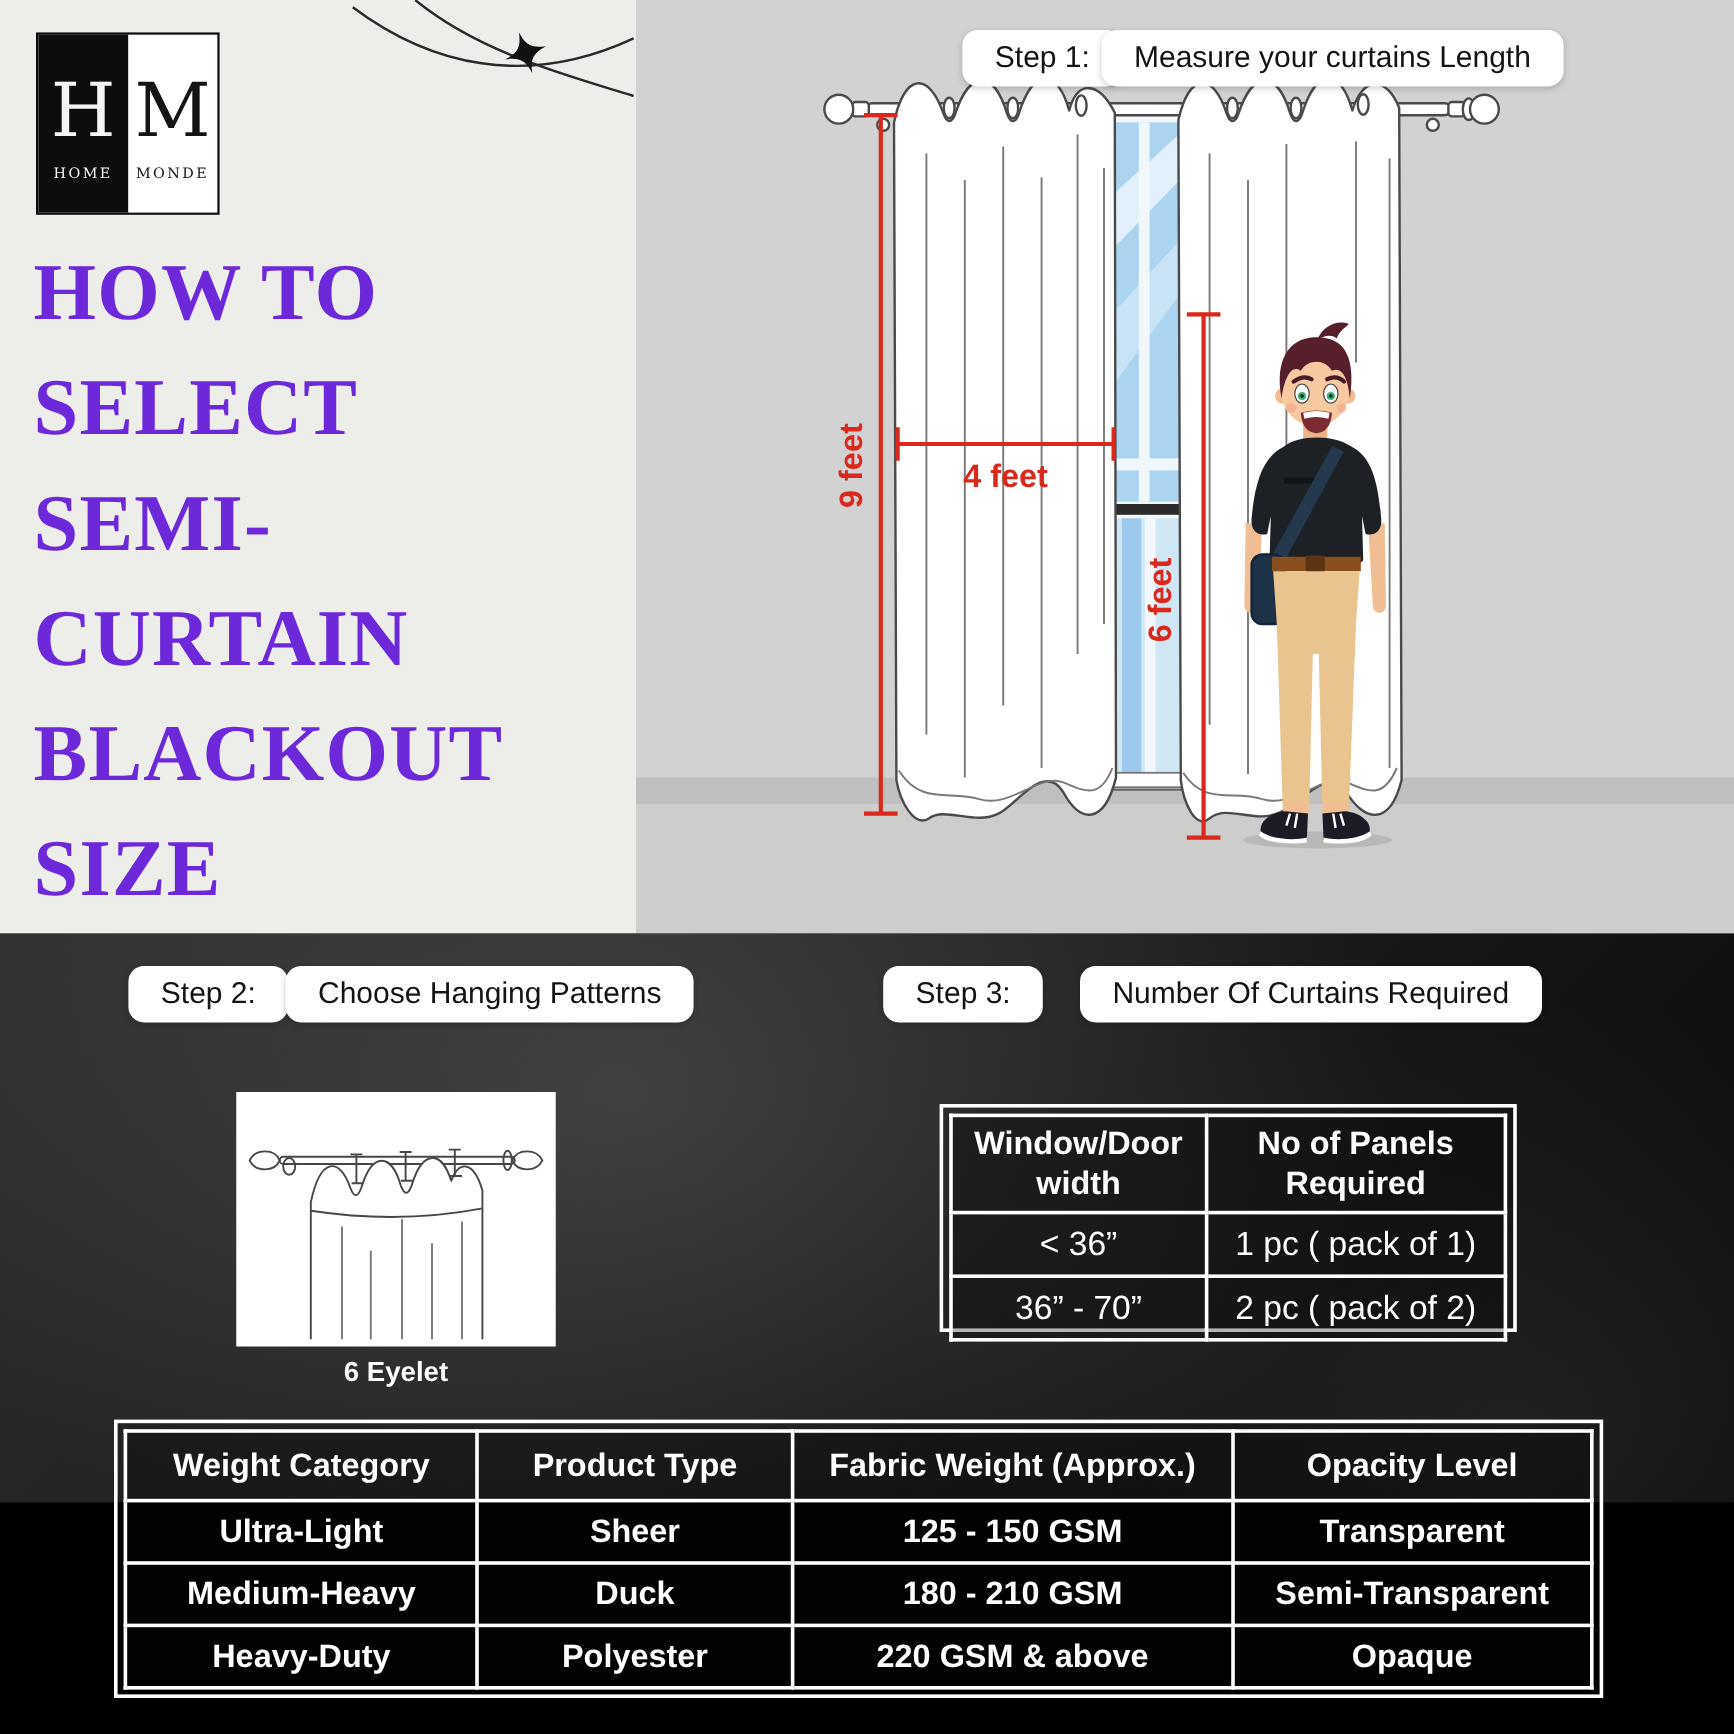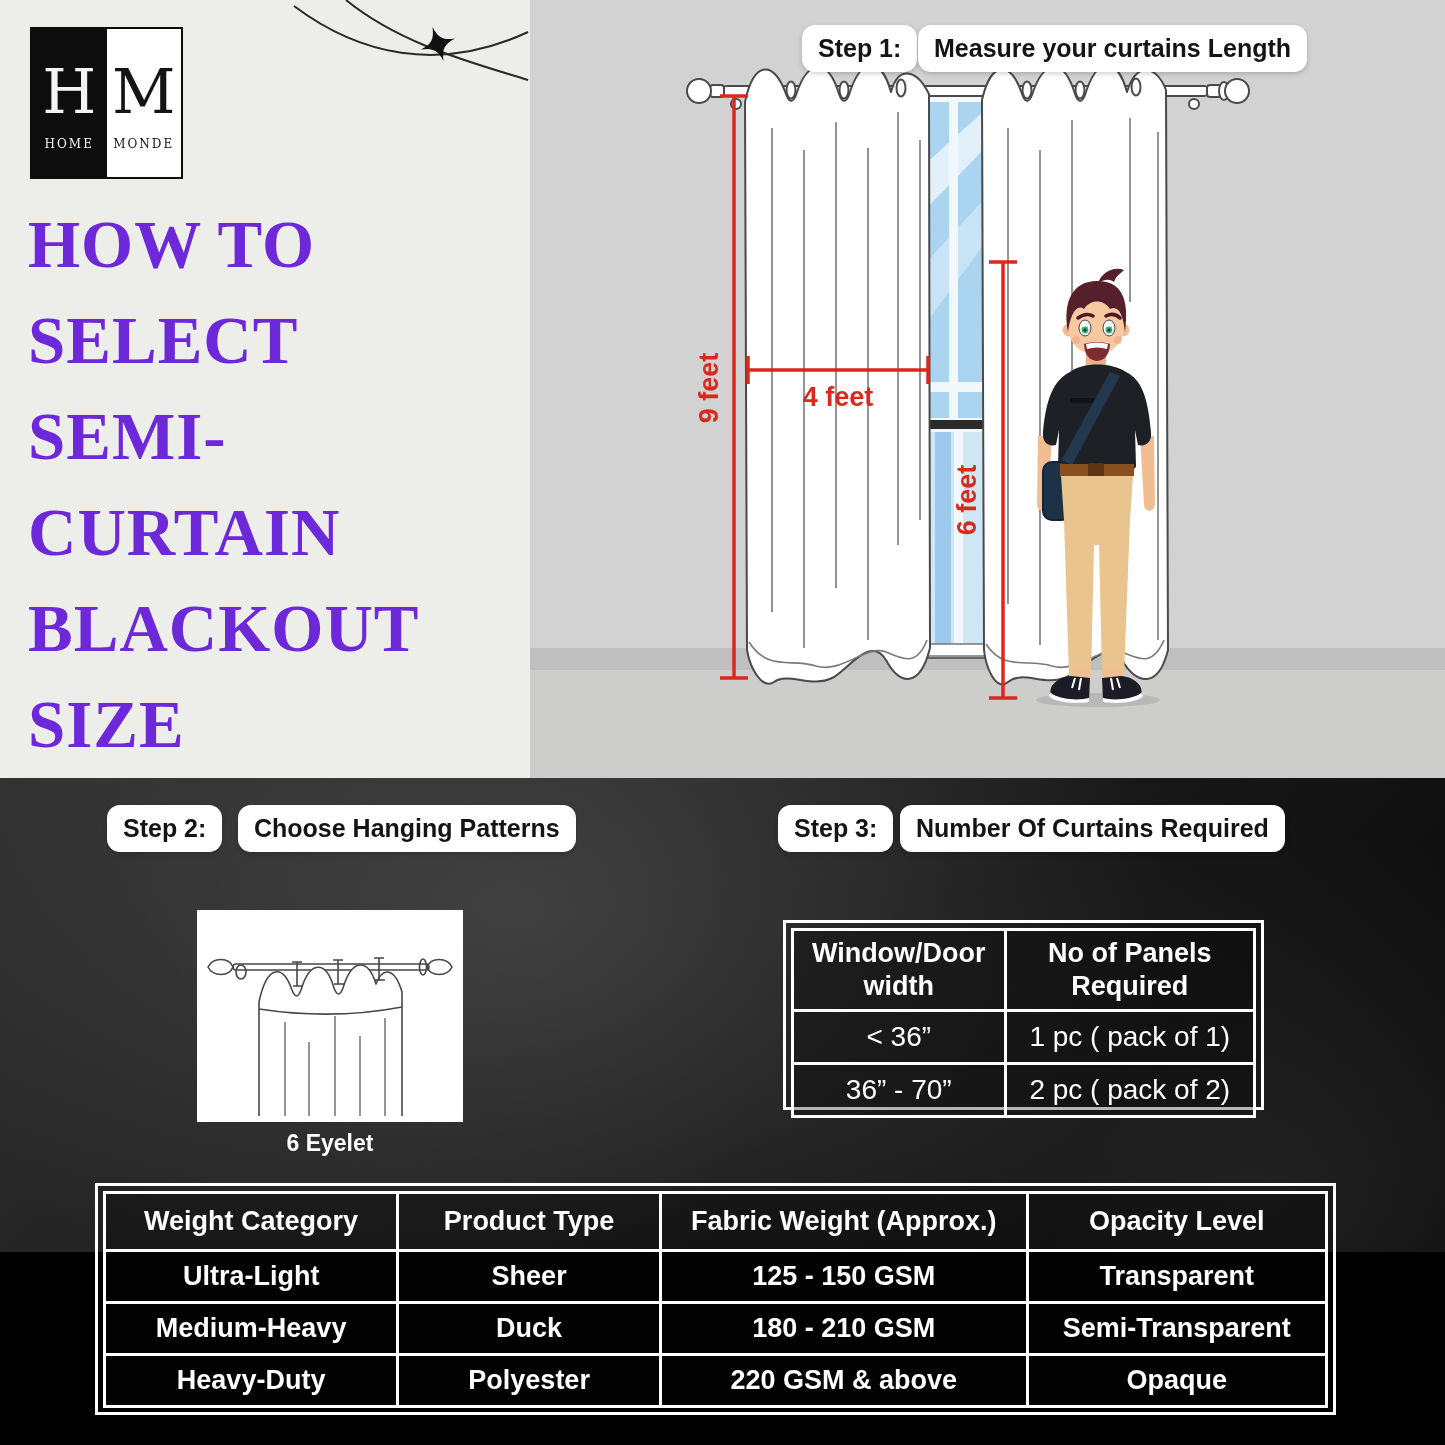--- a/index.html
+++ b/index.html
@@ -23,21 +23,21 @@
   
   .doodle { position:absolute; left:288px; top:0; }
 
   
   .title { position:absolute; left:28px; top:196px; width:500px;
            font-family:Liberation Serif, serif; font-weight:700; color:#6d28d9;
            font-size:67px; line-height:96px; letter-spacing:1px; }
 
   
   .pill { position:absolute; background:#ffffff; color:#141414; border-radius:13px;
-          font-weight:700; font-size:25px; line-height:25px; padding:11px 16px;
+          font-weight:400; font-size:25px; line-height:25px; padding:11px 27px;
           white-space:nowrap; box-shadow:0 2px 5px rgba(0,0,0,0.18); z-index:5; }
 
   
   .illus { position:absolute; left:0; top:0; }
 
   
   .bottom { position:absolute; top:778px; left:0; width:1445px; height:474px;
     background:
       radial-gradient(ellipse 900px 620px at 36% 28%, rgba(95,95,95,0.50), rgba(0,0,0,0) 72%),
       radial-gradient(ellipse 760px 520px at 88% 88%, rgba(80,80,80,0.30), rgba(0,0,0,0) 70%),
@@ -269,24 +269,24 @@
 
   <div class="bottom">
 
     <div class="pill" style="left:107px; top:27px;">
       <span>Step 2:</span>
     </div>
     <div class="pill" style="left:238px; top:27px;">
       <span>Choose Hanging Patterns</span>
     </div>
 
-    <div class="pill" style="left:778px; top:27px;">
+    <div class="pill" style="left:736px; top:27px;">
       <span>Step 3:</span>
     </div>
-    <div class="pill" style="left:900px; top:27px;border-radius:12px;">
+    <div class="pill" style="left:900px; top:27px;">
       <span>Number Of Curtains Required</span>
     </div>
 
     <div class="eyelet-box">
       <svg width="266" height="212" viewBox="0 0 266 212">
         <rect x="0" y="0" width="266" height="212" fill="#ffffff"></rect>
         <rect class="sk" x="36" y="54" width="196" height="6" rx="3"></rect>
         <path class="sk" d="M36,57 C32,47 16,47 11,57 C16,67 32,67 36,57 Z" fill="#fff"></path>
         <path class="sk" d="M230,57 C234,47 250,47 255,57 C250,67 234,67 230,57 Z" fill="#fff"></path>
         <ellipse class="sk" cx="226" cy="57" rx="3.5" ry="8" fill="#fff"></ellipse>

